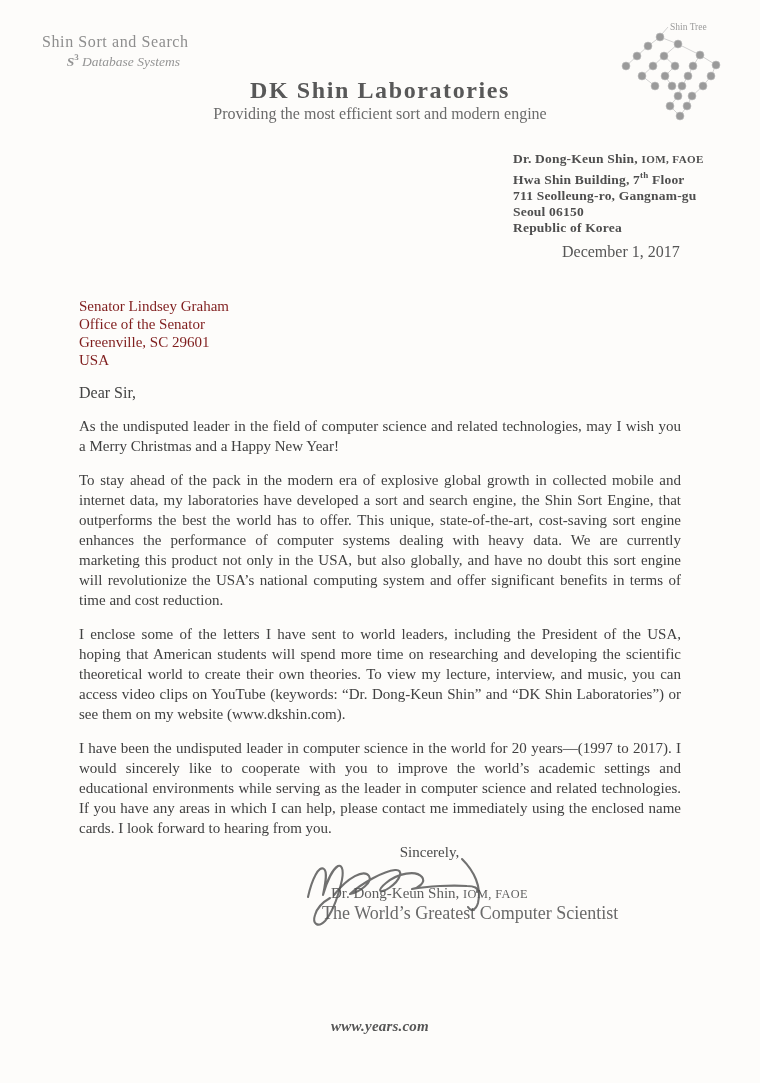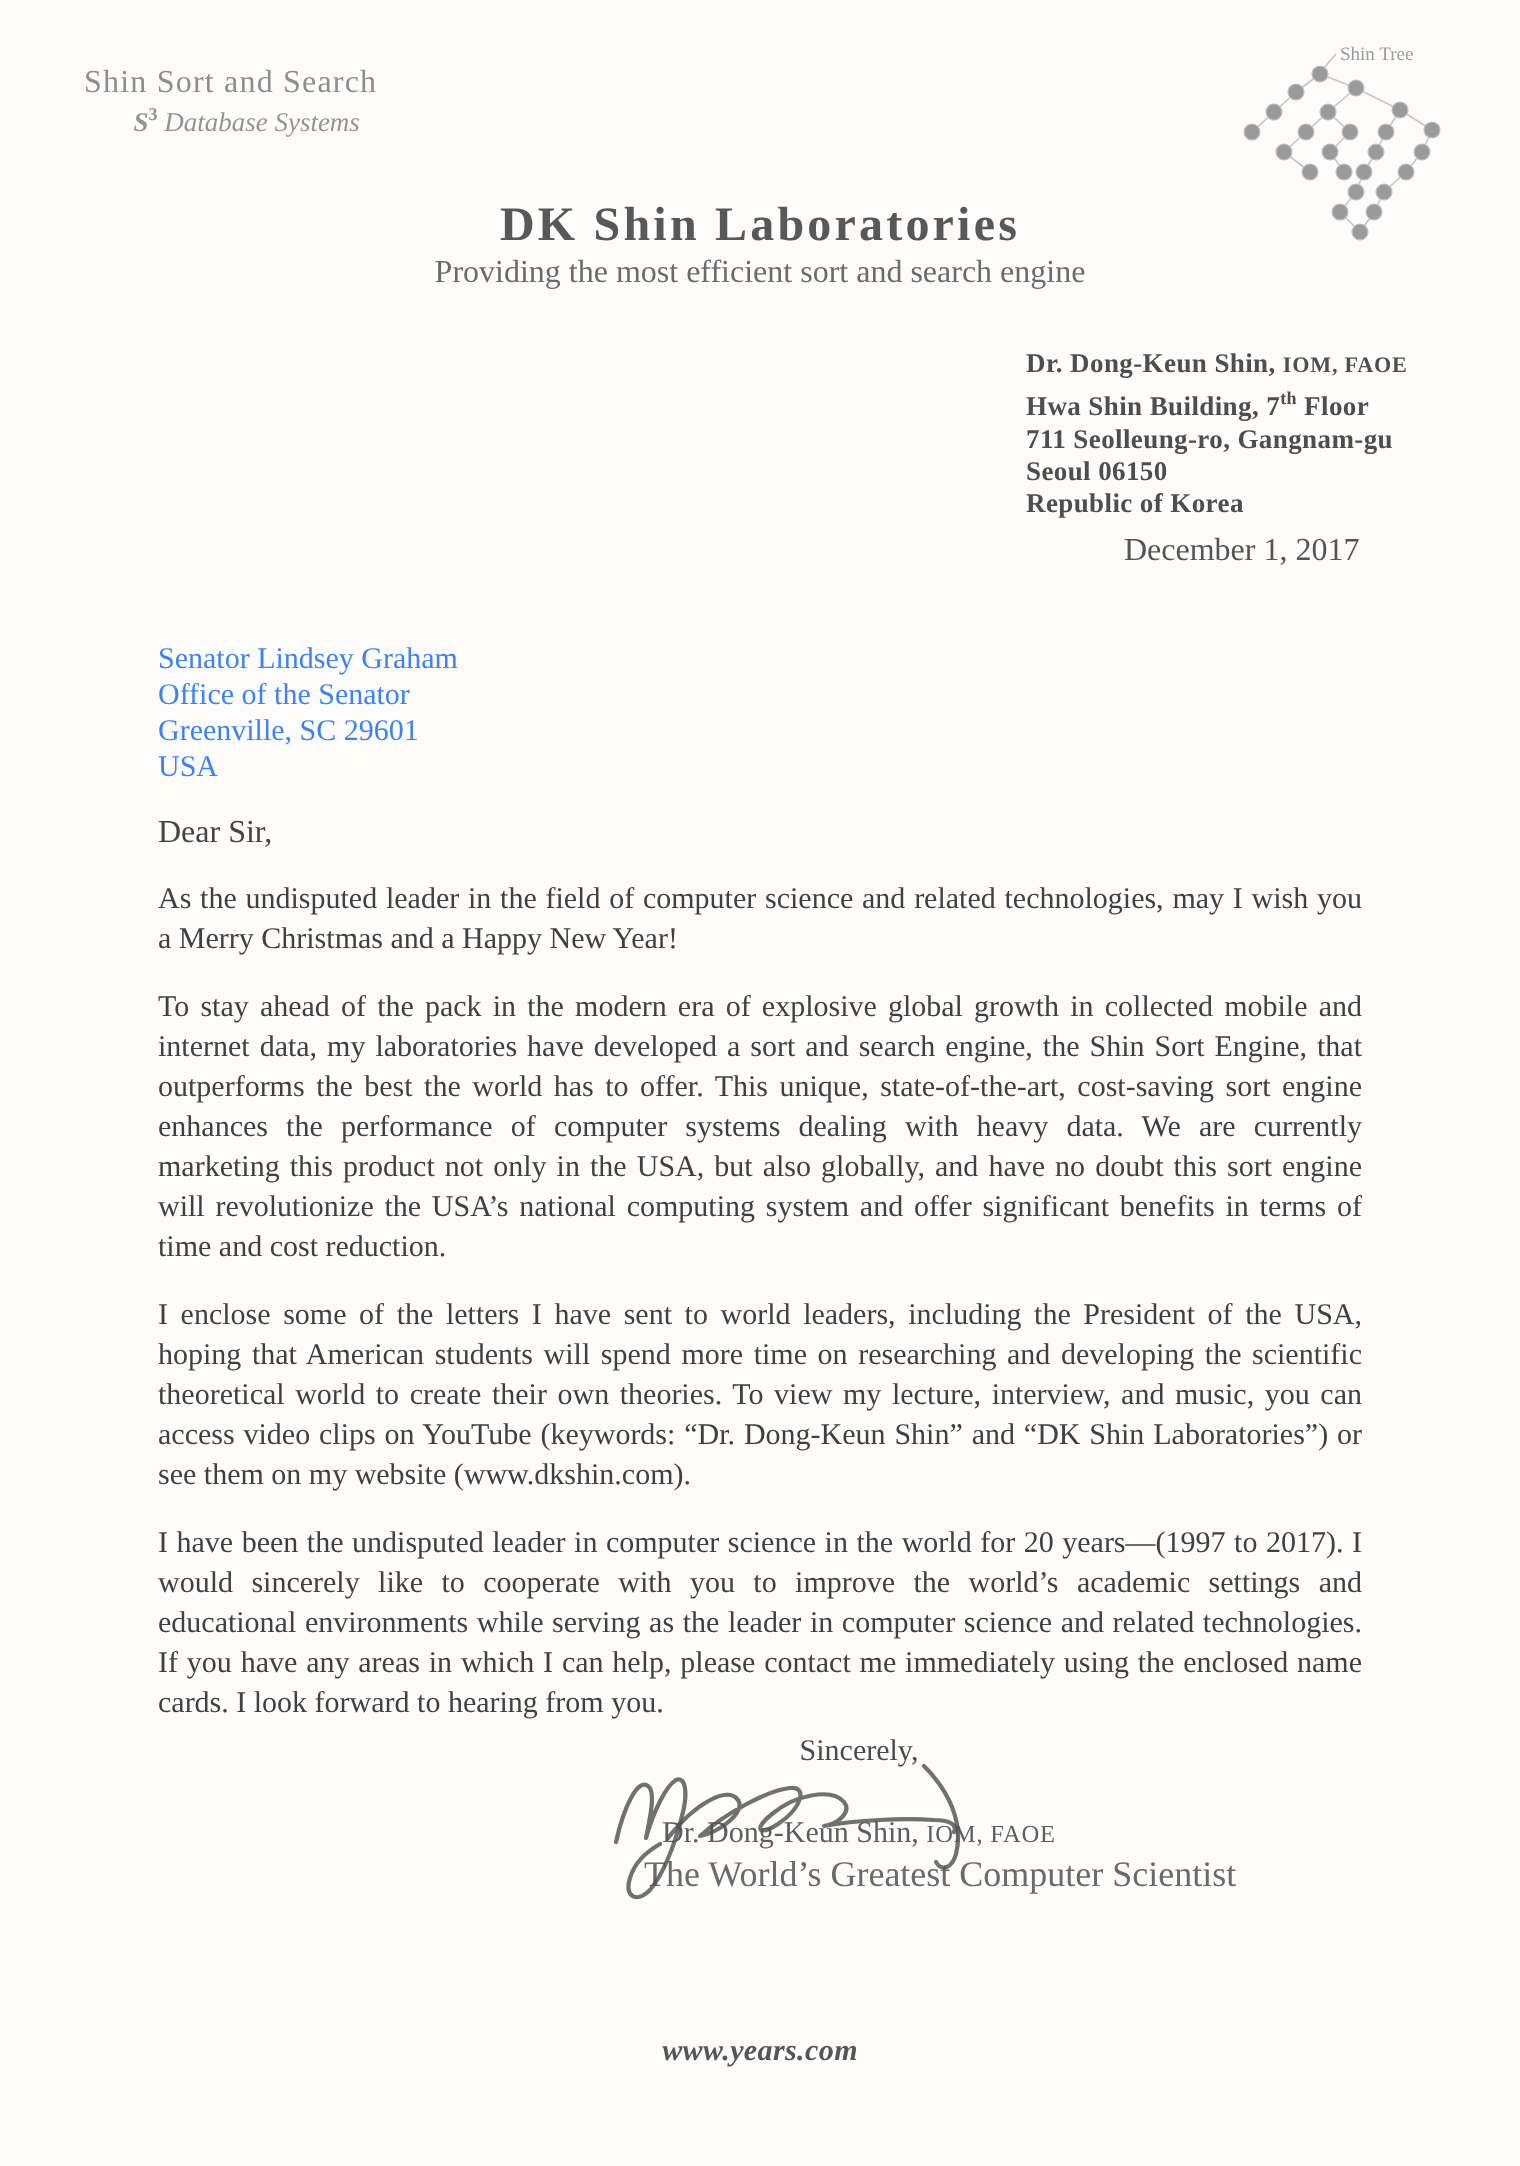--- a/index.html
+++ b/index.html
@@ -23,33 +23,33 @@
   .brand-sub sup { font-size: 9px; font-weight: bold; }
   .brand-sub .it { font-style: italic; }
 
   
   .tree { position: absolute; right: 8px; top: 12px; }
   .tree svg { display: block; }
   .tree text { font-size: 9.5px; fill: #9b9b9b; }
   .tree .edge { stroke: #c6c6c6; stroke-width: .8; }
   .tree .node { fill: #9a9a9a; stroke: #c2c2c2; stroke-width: .6; }
 
-  .content { padding-top: 100px; }
+  .content { padding-top: 77px; }
   .title { margin: 0; text-align: center; font-size: 24px; letter-spacing: 1.6px;
            color: #585858; font-weight: bold; }
   .tagline { text-align: center; font-size: 16px; color: #6b6b6b; margin-top: 1px; }
 
   .sender { margin: 28px 0 0 513px; font-weight: bold; font-size: 13.5px;
             line-height: 16px; color: #4e4e4e; letter-spacing: .2px; }
   .sc { font-size: .82em; letter-spacing: .4px; }
   .sup-sm { font-size: 9px; }
 
   .date { margin: 7px 0 0 562px; font-size: 16px; color: #555; }
 
-  .recipient { margin: 36px 0 0 79px; font-size: 15px; line-height: 18px; color: #3b82f6; }
+  .recipient { margin: 36px 0 0 79px; font-size: 15px; line-height: 18px; color: #7f1d1d; }
   .salutation { margin: 15px 0 0 79px; font-size: 16px; color: #444; }
 
   .para { width: 602px; margin: 14px 0 0 79px; font-size: 15px; line-height: 20px;
           text-align: justify; color: #404040; }
 
   .signoff { position: relative; margin: 6px 0 0 322px; width: 215px; text-align: center; }
   .sincerely { font-size: 15px; color: #4a4a4a; }
   .signature { display: block; position: relative; z-index: 2; margin: -4px 0 -44px -18px; }
   .signature path { stroke: #525252; stroke-width: 2.1; fill: none; opacity: .82;
                     stroke-linecap: round; stroke-linejoin: round; }
@@ -124,21 +124,21 @@
           <circle class="node" cx="58" cy="94" r="4"></circle>
         <circle class="node" cx="75" cy="94" r="4"></circle>
           <circle class="node" cx="68" cy="104" r="4"></circle>
       </g>
       <text x="58" y="18">Shin Tree</text>
     </svg>
   </div>
 
   <main class="content">
     <h1 class="title">DK Shin Laboratories</h1>
-    <div class="tagline">Providing the most efficient sort and search engine</div>
+    <div class="tagline">Providing the most efficient sort and modern engine</div>
 
     <div class="sender">
       <div><span>Dr. Dong-Keun Shin,</span> <span class="sc">IOM, FAOE</span></div>
       <div><span>Hwa Shin Building, 7</span><sup class="sup-sm">th</sup><span> Floor</span></div>
       <div>711 Seolleung-ro, Gangnam-gu</div>
       <div>Seoul 06150</div>
       <div>Republic of Korea</div>
     </div>
 
     <div class="date">December 1, 2017</div>

